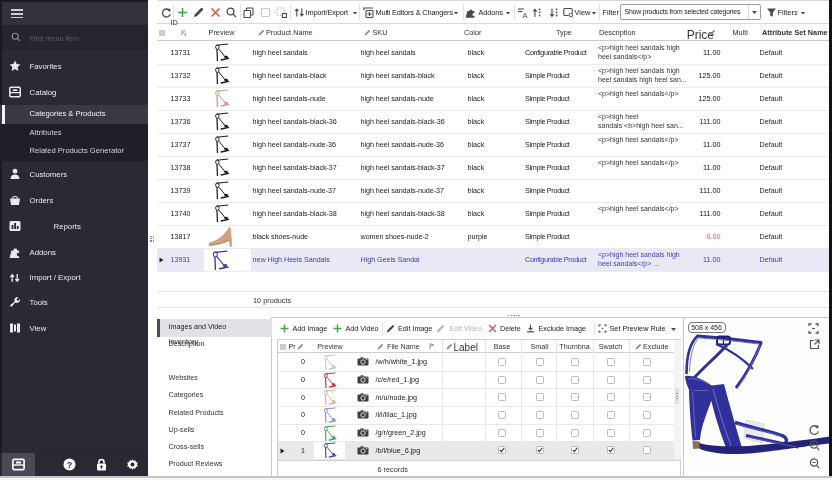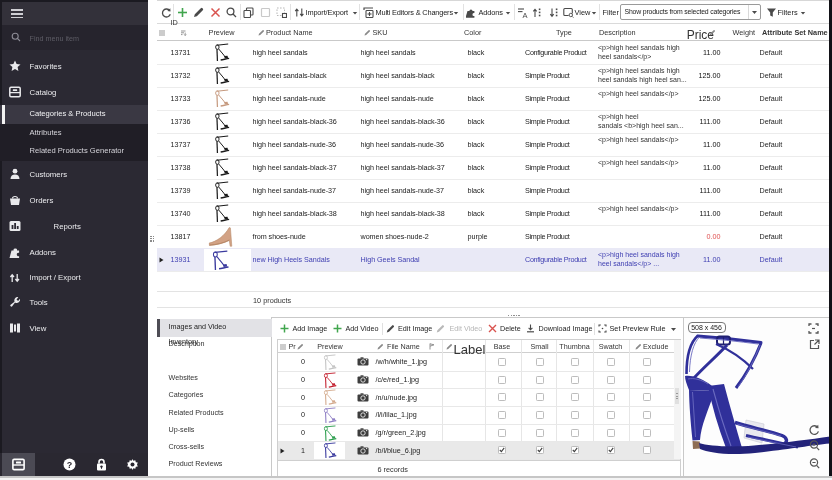--- a/index.html
+++ b/index.html
@@ -243,21 +243,21 @@
     <path d="M0.5 6.5 L1 4.8 L4.6 1.2 A0.7 0.7 0 0 1 5.6 1.2 L5.8 1.4 A0.7 0.7 0 0 1 5.8 2.4 L2.2 6 Z" fill="#8a8a8a"></path>
   </svg>
 <div class="tx" style="left:372.5px;top:29px;font-size:7.3px;color:#333;">SKU</div>
 <div class="tx" style="left:464px;top:29px;font-size:7.3px;color:#333;">Color</div>
 <div class="tx" style="left:556px;top:29px;font-size:7.3px;color:#333;">Type</div>
 <div class="tx" style="left:599px;top:29px;font-size:7.3px;color:#333;">Description</div>
 <div class="tx" style="right:118px;top:29px;font-size:12px;color:#333;">Price</div>
 <svg style="left:708.5px;top:28.8px" width="7" height="7" viewBox="0 0 7 7">
     <path d="M0.5 6.5 L1 4.8 L4.6 1.2 A0.7 0.7 0 0 1 5.6 1.2 L5.8 1.4 A0.7 0.7 0 0 1 5.8 2.4 L2.2 6 Z" fill="#8a8a8a"></path>
   </svg>
-<div class="tx" style="left:732.5px;top:29px;font-size:7.3px;color:#333;">Weight</div>
+<div class="tx" style="left:732.5px;top:29px;font-size:7.3px;color:#333;">Multi</div>
 <div class="tx" style="left:762px;top:29px;font-size:7.3px;color:#333;font-weight:bold;">Attribute Set Name</div>
 <div class="a" style="left:157px;top:63.8px;width:672px;height:0.9px;background:#ececec"></div>
 <div class="tx" style="right:641.5px;top:48.9px;font-size:7.2px;color:#222;">13731</div>
 <svg style="left:212.5px;top:43px;color:#1b1b1b" width="18" height="19" viewBox="0 0 16 20">
     <use href="#sandal"></use>
   </svg>
 <div class="tx" style="left:252.5px;top:48.9px;font-size:7.2px;color:#222;letter-spacing:-0.05px">high heel sandals</div>
 <div class="tx" style="left:360.5px;top:48.9px;font-size:7.2px;color:#222;letter-spacing:-0.05px">high heel sandals</div>
 <div class="tx" style="left:467.5px;top:48.9px;font-size:7.2px;color:#222;">black</div>
 <div class="tx" style="left:525px;top:48.9px;font-size:7.2px;color:#222;letter-spacing:-0.3px">Configurable Product</div>
@@ -348,21 +348,21 @@
 <div class="tx" style="left:467.5px;top:209.9px;font-size:7.2px;color:#222;">black</div>
 <div class="tx" style="left:525px;top:209.9px;font-size:7.2px;color:#222;letter-spacing:-0.3px">Simple Product</div>
 <div class="tx" style="left:598px;top:205.2px;font-size:7.0px;color:#333;">&lt;p&gt;high heel sandals&lt;/p&gt;</div>
 <div class="tx" style="right:111.5px;top:209.9px;font-size:7.2px;color:#111;">111.00</div>
 <div class="tx" style="left:759.5px;top:209.9px;font-size:7.2px;color:#222;">Default</div>
 <div class="a" style="left:157px;top:247.8px;width:672px;height:0.9px;background:#ececec"></div>
 <div class="tx" style="right:641.5px;top:232.9px;font-size:7.2px;color:#222;">13817</div>
 <svg style="left:208px;top:227px" width="27" height="20" viewBox="0 0 26 20">
     <use href="#pump"></use>
   </svg>
-<div class="tx" style="left:252.5px;top:232.9px;font-size:7.2px;color:#222;letter-spacing:-0.05px">from shoes-nude</div>
+<div class="tx" style="left:252.5px;top:232.9px;font-size:7.2px;color:#222;letter-spacing:-0.05px">black shoes-nude</div>
 <div class="tx" style="left:360.5px;top:232.9px;font-size:7.2px;color:#222;letter-spacing:-0.05px">women shoes-nude-2</div>
 <div class="tx" style="left:467.5px;top:232.9px;font-size:7.2px;color:#222;">purple</div>
 <div class="tx" style="left:525px;top:232.9px;font-size:7.2px;color:#222;letter-spacing:-0.3px">Simple Product</div>
 <div class="tx" style="right:111.5px;top:232.9px;font-size:7.2px;color:#e05252;">0.00</div>
 <div class="tx" style="left:759.5px;top:232.9px;font-size:7.2px;color:#222;">Default</div>
 <div class="a" style="left:157px;top:248px;width:672px;height:23px;background:#e9e9f6"></div>
 <svg style="left:159px;top:257px" width="5" height="6" viewBox="0 0 5 6">
     <path d="M0.5 0.5 L4.5 3 L0.5 5.5 Z" fill="#222"></path>
   </svg>
 <div class="a" style="left:204px;top:248.5px;width:47px;height:22px;background:#fff"></div>
@@ -420,21 +420,21 @@
   </svg>
 <div class="tx" style="left:449.5px;top:325.0px;font-size:7.2px;color:#b5b5b5;">Edit Video</div>
 <svg style="left:487.5px;top:323.5px" width="9" height="9" viewBox="0 0 9 9">
     <path d="M1 1 L8 8 M8 1 L1 8" stroke="#d9534f" stroke-width="1.4"></path>
   </svg>
 <div class="tx" style="left:500px;top:325.0px;font-size:7.2px;color:#222;">Delete</div>
 <svg style="left:525.5px;top:323.5px" width="9" height="9" viewBox="0 0 9 9">
     <path d="M4.5 0.5 L4.5 5.5 M2.6 3.8 L4.5 5.8 L6.4 3.8" stroke="#4a4a4a" stroke-width="1.1" fill="none"></path>
     <path d="M1 7.8 L8 7.8" stroke="#4a4a4a" stroke-width="1.2"></path>
   </svg>
-<div class="tx" style="left:538.5px;top:325.0px;font-size:7.2px;color:#222;">Download Image</div>
+<div class="tx" style="left:538.5px;top:325.0px;font-size:7.2px;color:#222;">Exclude Image</div>
 <div class="a" style="left:594px;top:322.5px;width:1px;height:12px;background:#e0e0e0"></div>
 <svg style="left:597.5px;top:323.5px" width="10" height="9" viewBox="0 0 10 9">
     <path d="M1 2.5 L1 1 L2.8 1 M6.2 1 L8 1 L8 2.5 M8 6.5 L8 8 L6.2 8 M2.8 8 L1 8 L1 6.5" stroke="#4a4a4a" stroke-width="1.1" fill="none"></path>
     <circle cx="4.5" cy="4.5" r="0.8" fill="#4a4a4a"></circle>
   </svg>
 <div class="tx" style="left:609.5px;top:325.0px;font-size:7.3px;color:#222;">Set Preview Rule</div>
 <svg style="left:669.5px;top:326.5px" width="7" height="5" viewBox="0 0 7 5">
     <path d="M1 1 L3.5 4 L6 1 Z" fill="#4a4a4a"></path>
   </svg>
 <div class="a" style="left:277px;top:339px;width:404px;height:0.9px;background:#cfcfcf"></div>
@@ -461,21 +461,21 @@
 <svg style="left:376.5px;top:342.8px" width="7" height="7" viewBox="0 0 7 7">
     <path d="M0.5 6.5 L1 4.8 L4.6 1.2 A0.7 0.7 0 0 1 5.6 1.2 L5.8 1.4 A0.7 0.7 0 0 1 5.8 2.4 L2.2 6 Z" fill="#8a8a8a"></path>
   </svg>
 <div class="tx" style="left:387px;top:343px;font-size:7.2px;color:#333;">File Name</div>
 <svg style="left:429px;top:342.5px" width="6" height="7" viewBox="0 0 6 7">
     <path d="M1 0.5 L1 6.5 M1 0.8 L5 1.8 L1 3.2" stroke="#888" stroke-width="0.9" fill="none"></path>
   </svg>
 <svg style="left:445.5px;top:342.8px" width="7" height="7" viewBox="0 0 7 7">
     <path d="M0.5 6.5 L1 4.8 L4.6 1.2 A0.7 0.7 0 0 1 5.6 1.2 L5.8 1.4 A0.7 0.7 0 0 1 5.8 2.4 L2.2 6 Z" fill="#8a8a8a"></path>
   </svg>
-<div class="tx" style="left:453.5px;top:343px;font-size:13px;color:#333;">Label</div>
+<div class="tx" style="left:453.5px;top:343px;font-size:10px;color:#333;">Label</div>
 <div class="tx" style="left:502px;top:343px;font-size:7.2px;color:#333;transform:translateX(-50%);">Base</div>
 <div class="tx" style="left:539.5px;top:343px;font-size:7.2px;color:#333;transform:translateX(-50%);">Small</div>
 <div class="tx" style="left:574.5px;top:343px;font-size:7.2px;color:#333;transform:translateX(-50%);">Thumbna</div>
 <div class="tx" style="left:610.5px;top:343px;font-size:7.2px;color:#333;transform:translateX(-50%);">Swatch</div>
 <svg style="left:634.5px;top:342.8px" width="7" height="7" viewBox="0 0 7 7">
     <path d="M0.5 6.5 L1 4.8 L4.6 1.2 A0.7 0.7 0 0 1 5.6 1.2 L5.8 1.4 A0.7 0.7 0 0 1 5.8 2.4 L2.2 6 Z" fill="#8a8a8a"></path>
   </svg>
 <div class="tx" style="left:643px;top:343px;font-size:7.2px;color:#333;">Exclude</div>
 <div class="a" style="left:278px;top:370.59999999999997px;width:402px;height:0.85px;background:#e8e8e8"></div>
 <div class="tx" style="right:527px;top:358.35px;font-size:7.2px;color:#222;">0</div>

